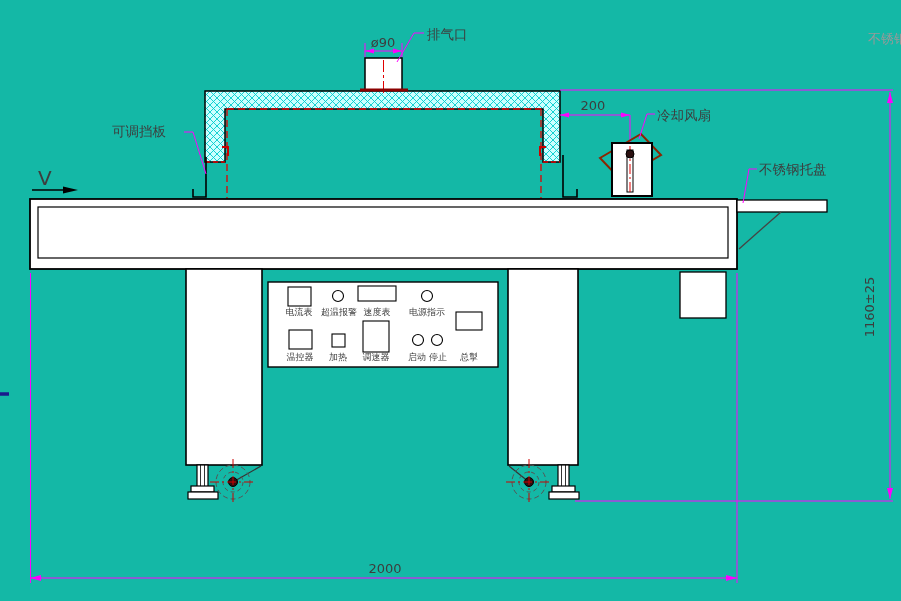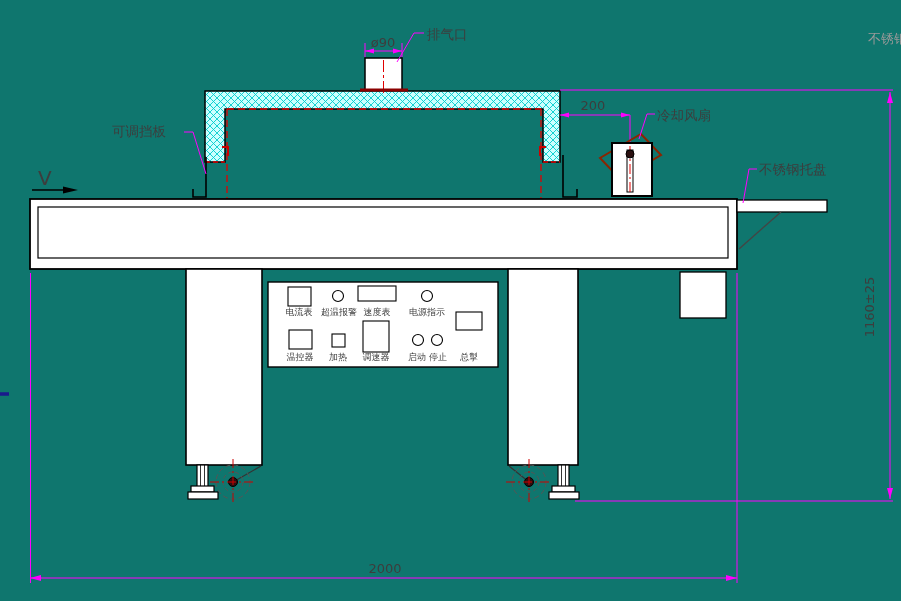--- a/index.html
+++ b/index.html
@@ -1,16 +1,16 @@
 <!DOCTYPE html>
 <html><head>
 <meta charset="utf-8">
 <style>
   html,body { margin:0; padding:0; background:#ffffff; }
-  .canvas { position:relative; width:901px; height:601px; background:#0f766e; overflow:hidden; }
+  .canvas { position:relative; width:901px; height:601px; background:#14b8a6; overflow:hidden; }
   svg { position:absolute; left:0; top:0; }
   text { font-family:"DejaVu Sans", sans-serif; fill:#3d3d3d; }
   .lbl  { font-size:13.5px; }
   .dim  { font-size:13px; }
   .plbl { font-size:9px; }
   .vtxt { font-size:20px; }
   .corner { font-size:13px; fill:#999999; }
 </style>
 </head>
 <body>

